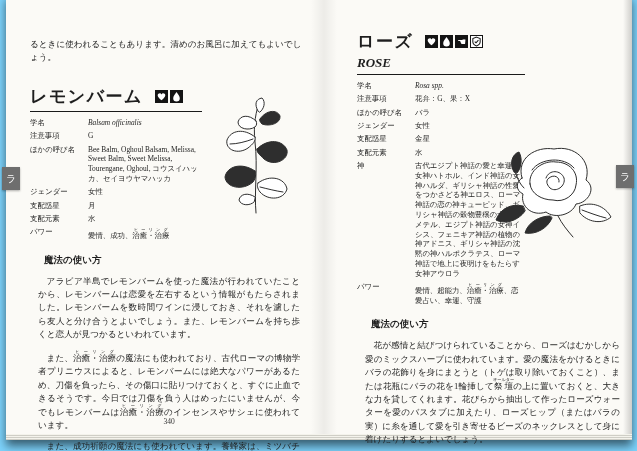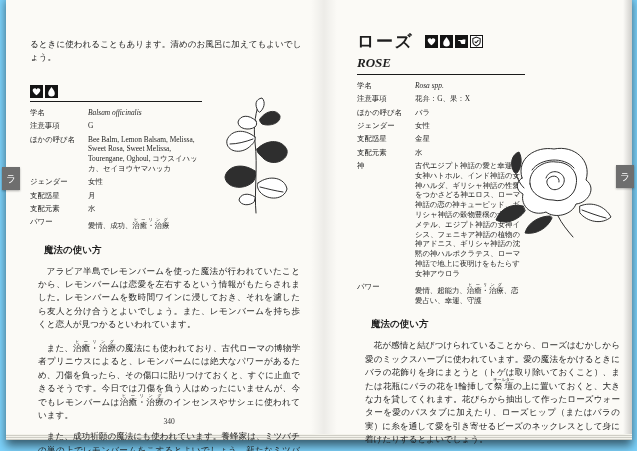--- a/index.html
+++ b/index.html
@@ -58,20 +58,21 @@
 <div class="scene">
   <div class="book">
     <div class="spine"></div>
     <div class="edge-right"></div>
     <div class="edge-bottom"></div>
 
     <div class="content content-left">
       <p class="cont-line">るときに使われることもあります。清めのお風呂に加えてもよいでしょう。</p>
 
       <div class="title-row">
+        <h1 class="entry-title">レモンバーム</h1>
         <span class="icons">
           <span class="icon">
             <svg width="11" height="11" viewBox="0 0 12 12">
                 <path d="M6 10.2 C2 7.2 1 4.6 2.6 3.1 C4.1 1.8 5.4 2.7 6 3.8 C6.6 2.7 7.9 1.8 9.4 3.1 C11 4.6 10 7.2 6 10.2 Z" fill="#ffffff"></path>
               </svg>
           </span>
           <span class="icon">
             <svg width="11" height="11" viewBox="0 0 12 12">
                 <path d="M6 1.2 C7.8 3.8 9.6 5.8 9.6 7.9 A3.6 3.6 0 0 1 2.4 7.9 C2.4 5.8 4.2 3.8 6 1.2 Z" fill="#ffffff"></path>
               </svg>
@@ -84,21 +85,21 @@
         <div class="trow">
           <span class="tlabel">学名</span>
           <span class="tvalue sci">Balsam officinalis</span>
         </div>
         <div class="trow">
           <span class="tlabel">注意事項</span>
           <span class="tvalue">G</span>
         </div>
         <div class="trow">
           <span class="tlabel">ほかの呼び名</span>
-          <span class="tvalue">Bee Balm, Lemon Balsam, Melissa, Sweet Rosa, Sweet Melissa, Tourengane, Oghoul, コウスイハッカ、セイヨウヤマハッカ</span>
+          <span class="tvalue">Bee Balm, Oghoul Balsam, Melissa, Sweet Balm, Sweet Melissa, Tourengane, Oghoul, コウスイハッカ、セイヨウヤマハッカ</span>
         </div>
         <div class="trow">
           <span class="tlabel">ジェンダー</span>
           <span class="tvalue">女性</span>
         </div>
         <div class="trow">
           <span class="tlabel">支配惑星</span>
           <span class="tvalue">月</span>
         </div>
         <div class="trow">

